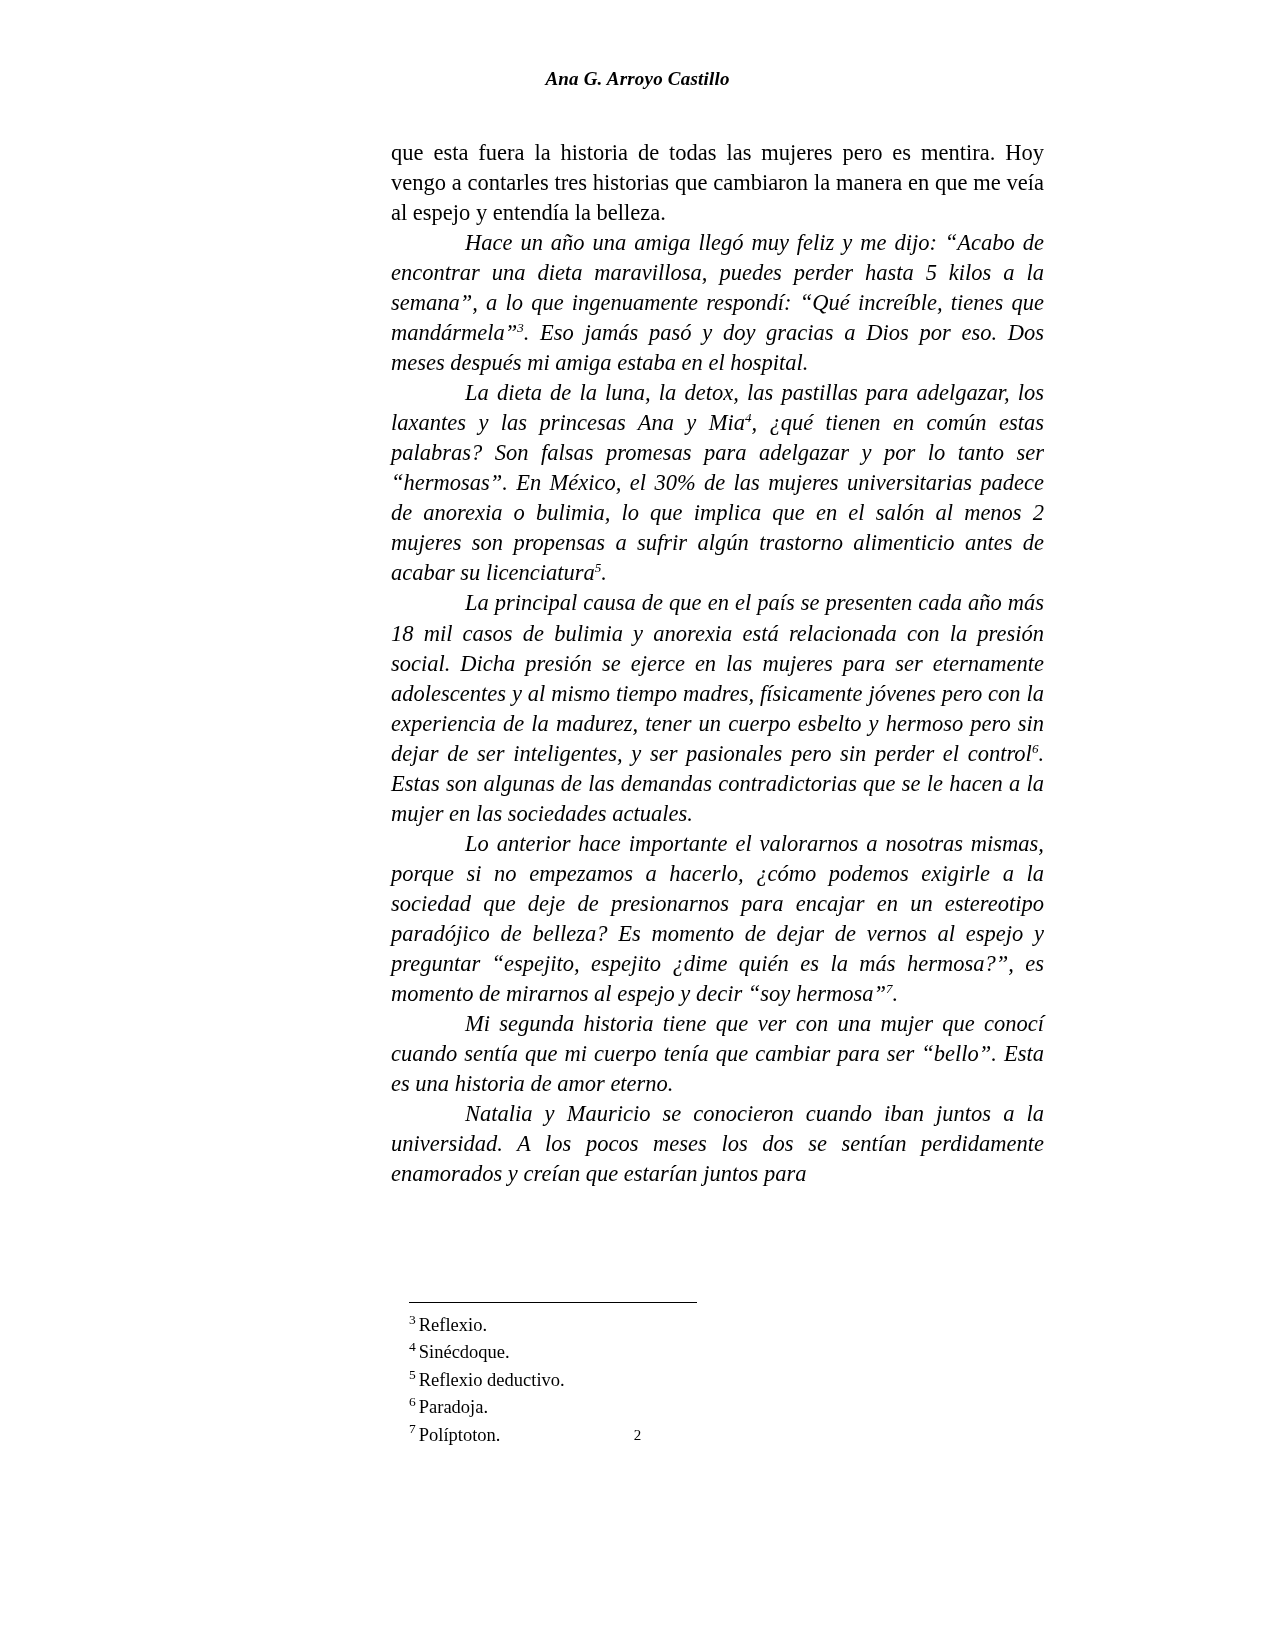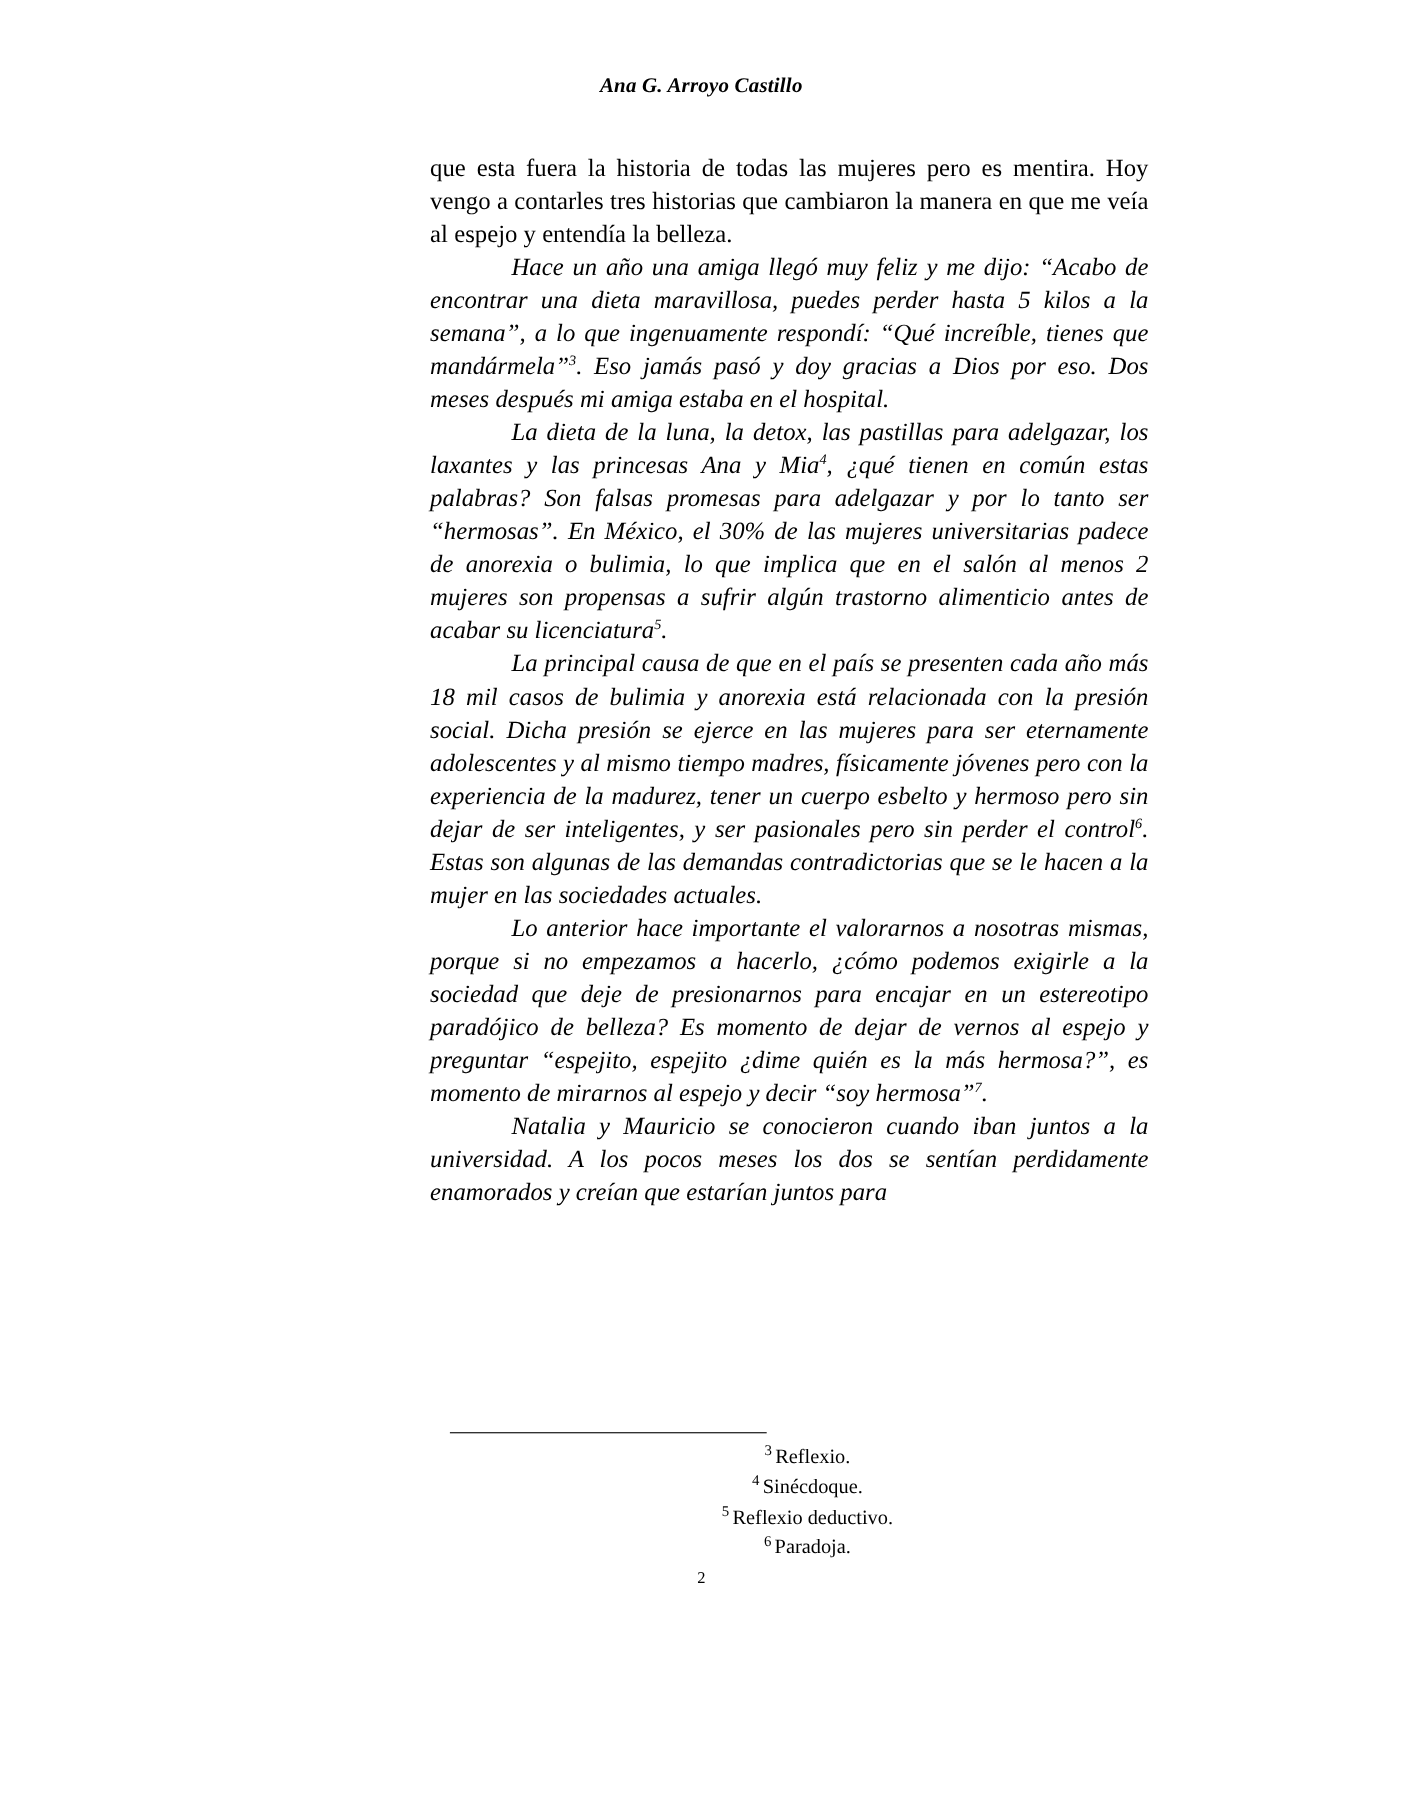--- a/index.html
+++ b/index.html
@@ -62,21 +62,20 @@
     border-top: 1px solid #000000;
     height: 0;
   }
   .footnotes {
     position: absolute;
     top: 1312px;
     left: 283px;
     width: 650px;
     font-size: 18.5px;
     line-height: 1.48;
-    text-align: center;
   }
   .footnotes .fnline {
     white-space: nowrap;
   }
   .footnotes .fnnum {
     font-size: 13.5px;
     vertical-align: super;
     line-height: 0;
     margin-right: 3px;
   }
@@ -101,29 +100,31 @@
     <p><span>que esta fuera la historia de todas las mujeres pero es mentira. Hoy vengo a contarles tres historias que cambiaron la manera en que me veía al espejo y entendía la belleza.</span></p>
 
     <p class="indent"><span>Hace un año una amiga llegó muy feliz y me dijo: “Acabo de encontrar una dieta maravillosa, puedes perder hasta 5 kilos a la semana”, a lo que ingenuamente respondí: “Qué increíble, tienes que mandármela”</span><sup class="fn">3</sup><span>. Eso jamás pasó y doy gracias a Dios por eso. Dos meses después mi amiga estaba en el hospital.</span></p>
 
     <p class="indent"><span>La dieta de la luna, la detox, las pastillas para adelgazar, los laxantes y las princesas Ana y Mia</span><sup class="fn">4</sup><span>, ¿qué tienen en común estas palabras? Son falsas promesas para adelgazar y por lo tanto ser “hermosas”. En México, el 30% de las mujeres universitarias padece de anorexia o bulimia, lo que implica que en el salón al menos 2 mujeres son propensas a sufrir algún trastorno alimenticio antes de acabar su licenciatura</span><sup class="fn">5</sup><span>.</span></p>
 
     <p class="indent"><span>La principal causa de que en el país se presenten cada año más 18 mil casos de bulimia y anorexia está relacionada con la presión social. Dicha presión  se ejerce en las mujeres para ser eternamente adolescentes y al mismo tiempo madres, físicamente jóvenes pero con la experiencia de la madurez, tener un cuerpo esbelto y hermoso pero sin dejar de ser inteligentes, y ser pasionales pero sin perder el control</span><sup class="fn">6</sup><span>. Estas son algunas de las demandas contradictorias que se le hacen a la mujer en las sociedades actuales.</span></p>
 
     <p class="indent"><span>Lo anterior hace importante el valorarnos a nosotras mismas, porque si no empezamos a hacerlo, ¿cómo podemos exigirle a la sociedad que deje de presionarnos para encajar en un estereotipo paradójico de belleza? Es momento de dejar de vernos al espejo y preguntar “espejito, espejito ¿dime quién es la más hermosa?”, es momento de mirarnos al espejo y decir “soy hermosa”</span><sup class="fn">7</sup><span>.</span></p>
 
+    <p class="indent"><span>Mi segunda historia tiene que ver con una mujer que conocí cuando sentía que mi cuerpo tenía que cambiar para ser “bello”. Esta es una historia de amor eterno.</span></p>
 
     <p class="indent"><span>Natalia y Mauricio se conocieron cuando iban juntos a la universidad. A los pocos meses los dos se sentían perdidamente enamorados y creían que estarían juntos para</span></p>
 
   </div>
 
   <div class="footnote-rule"></div>
 
   <div class="footnotes">
     <div class="fnline"><span class="fnnum">3</span><span>Reflexio.</span></div>
     <div class="fnline"><span class="fnnum">4</span><span>Sinécdoque.</span></div>
     <div class="fnline"><span class="fnnum">5</span><span>Reflexio deductivo.</span></div>
     <div class="fnline"><span class="fnnum">6</span><span>Paradoja.</span></div>
+    <div class="fnline"><span class="fnnum">7</span><span>Políptoton.</span></div>
   </div>
 
   <div class="pagenum">2</div>
 
 </div>
 
 </body></html>

